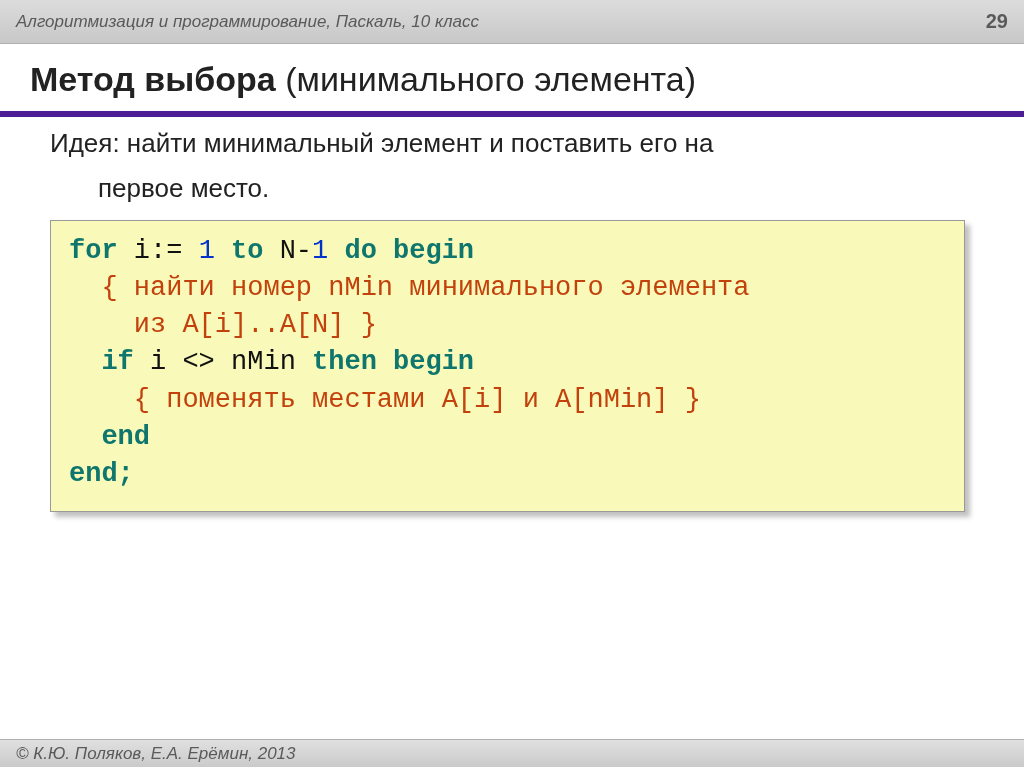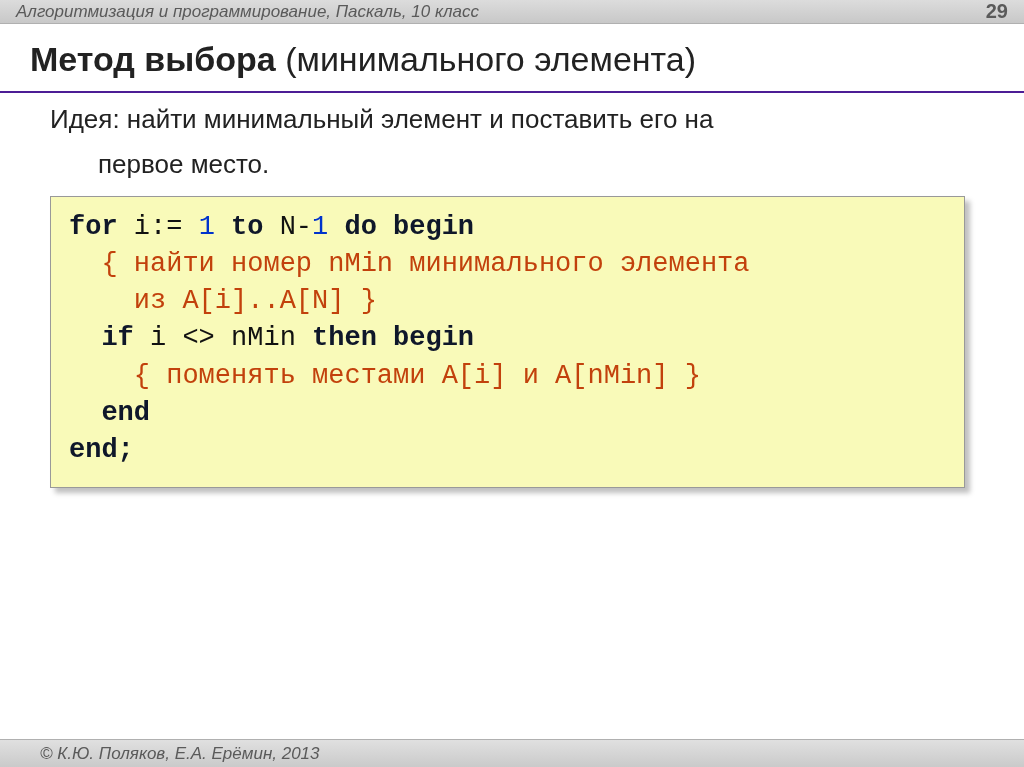--- a/index.html
+++ b/index.html
@@ -6,41 +6,41 @@
   body {
     width: 1024px;
     height: 767px;
     background: #fff;
     font-family: Arial, Helvetica, sans-serif;
     position: relative;
     overflow: hidden;
   }
   .header-bar {
     width: 100%;
-    height: 24px;
+    height: 44px;
     background: linear-gradient(to bottom, #dcdcdc, #c8c8c8);
     border-bottom: 1px solid #b0b0b0;
     display: flex;
     align-items: center;
     justify-content: space-between;
     padding: 0 16px;
   }
   .header-text {
     font-style: italic;
     font-size: 17px;
     color: #5a5a5a;
   }
   .page-num {
     font-size: 20px;
     font-weight: bold;
     color: #5a5a5a;
   }
   .title-block {
     padding: 16px 30px 12px;
-    border-bottom: 2px solid #4c1d95;
+    border-bottom: 6px solid #4c1d95;
   }
   .title-block .title {
     font-size: 34px;
     color: #222;
   }
   .title-block .title b { font-weight: bold; }
   .content {
     padding: 10px 40px 0 50px;
   }
   .idea {
@@ -59,40 +59,39 @@
     background: #f9fab9;
     border: 1px solid #999;
     box-shadow: 5px 5px 5px rgba(0,0,0,0.25);
     padding: 12px 18px 18px;
     font-family: "Courier New", Courier, monospace;
     font-size: 27px;
     line-height: 1.38;
     color: #111;
     white-space: pre;
   }
-  .kw { font-weight: bold; color: #0f172a; }
+  .kw { font-weight: bold; color: #0f766e; }
   .num { color: #0033cc; }
   .cmt { color: #c2410c; }
   .footer-bar {
     position: absolute;
     left: 0; bottom: 0;
     width: 100%;
     height: 28px;
     background: linear-gradient(to bottom, #e0e0e0, #cacaca);
     border-top: 1px solid #b0b0b0;
     display: flex;
     align-items: center;
     justify-content: space-between;
     padding: 0 16px;
   }
   .footer-text {
     font-style: italic;
     font-size: 17px;
     color: #5a5a5a;
-    margin-left: 24px;
   }
 </style>
 </head>
 <body>
 
 <div class="header-bar">
   <span class="header-text">Алгоритмизация и программирование, Паскаль, 10 класс</span>
   <span class="page-num">29</span>
 </div>
 

